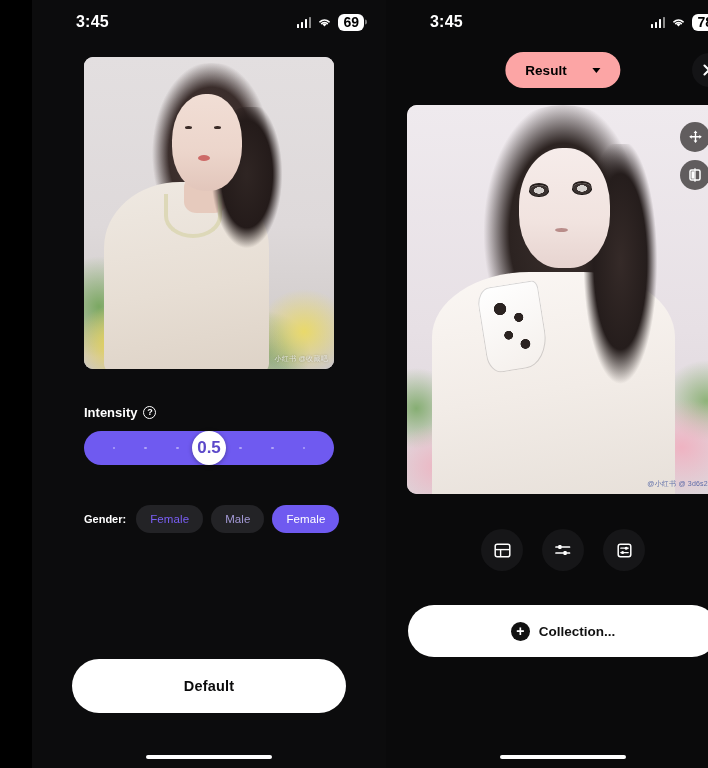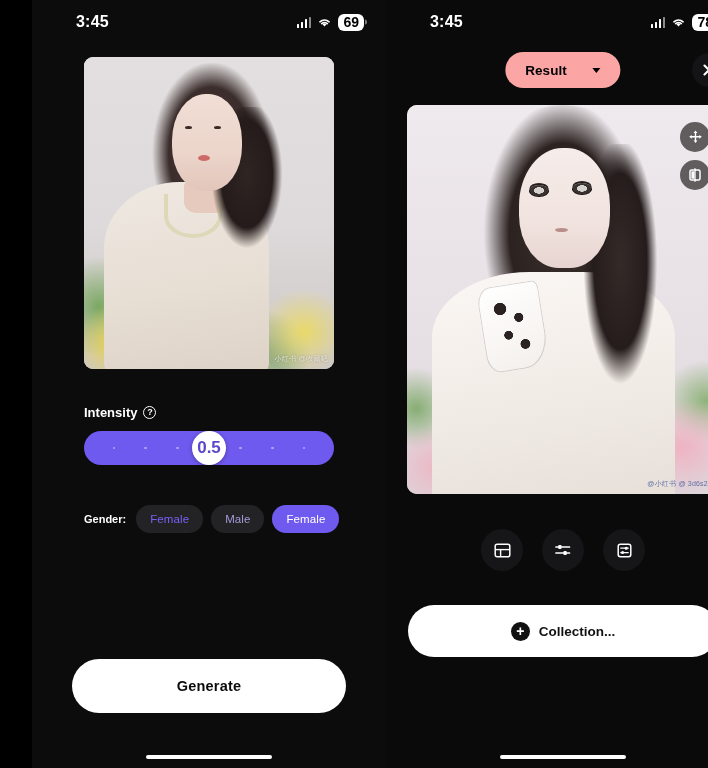--- a/index.html
+++ b/index.html
@@ -549,21 +549,21 @@
       <div class="gender-row">
         <span class="gender-label">Gender:</span>
         <div class="chip">Female</div>
         <div class="chip male">Male</div>
         <div class="chip active">Female</div>
       </div>
     </div>
 
     <div class="spacer"></div>
 
-    <div class="primary-btn">Generate</div>
+    <div class="primary-btn">Default</div>
 
     <div style="height:42px"></div>
     <div class="home-indicator"></div>
   </div>
 
   <div class="panel right">
 
     <div class="statusbar">
       <div class="clock">3:45</div>
       <div class="status-right">

